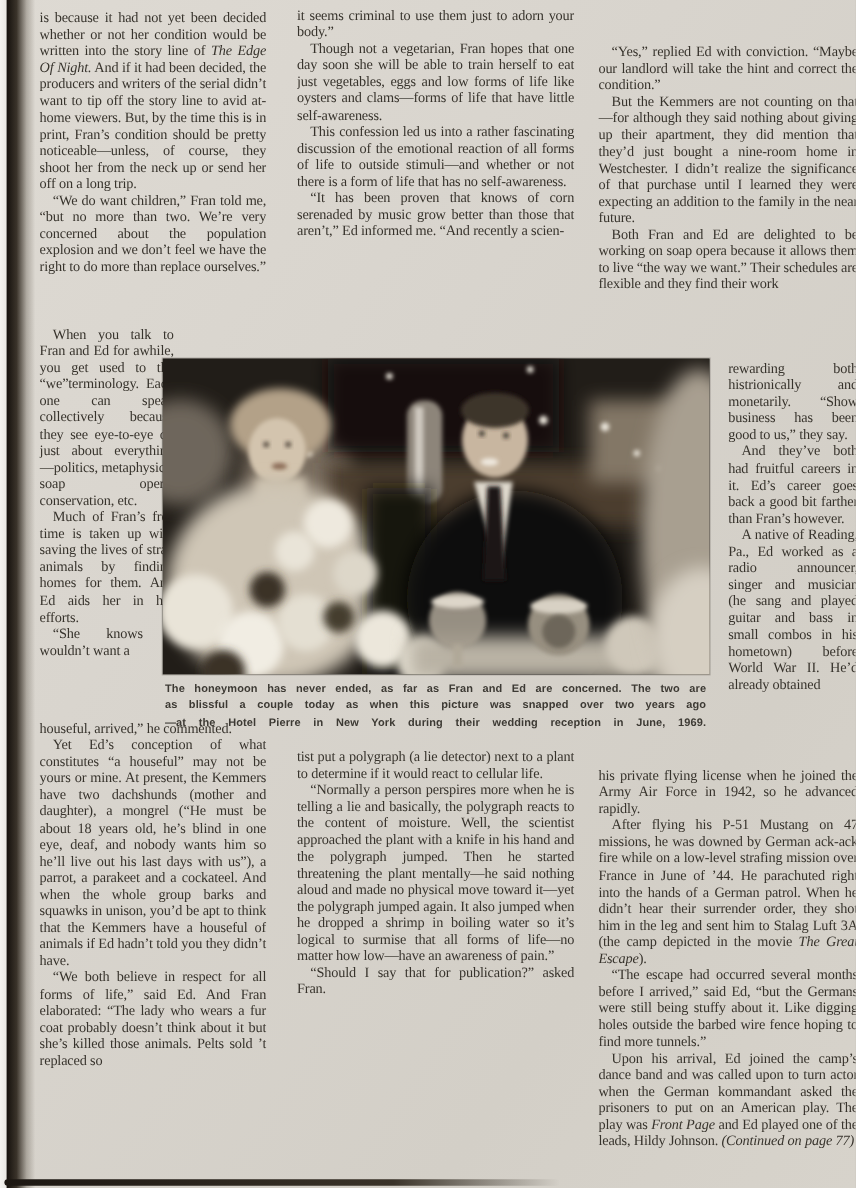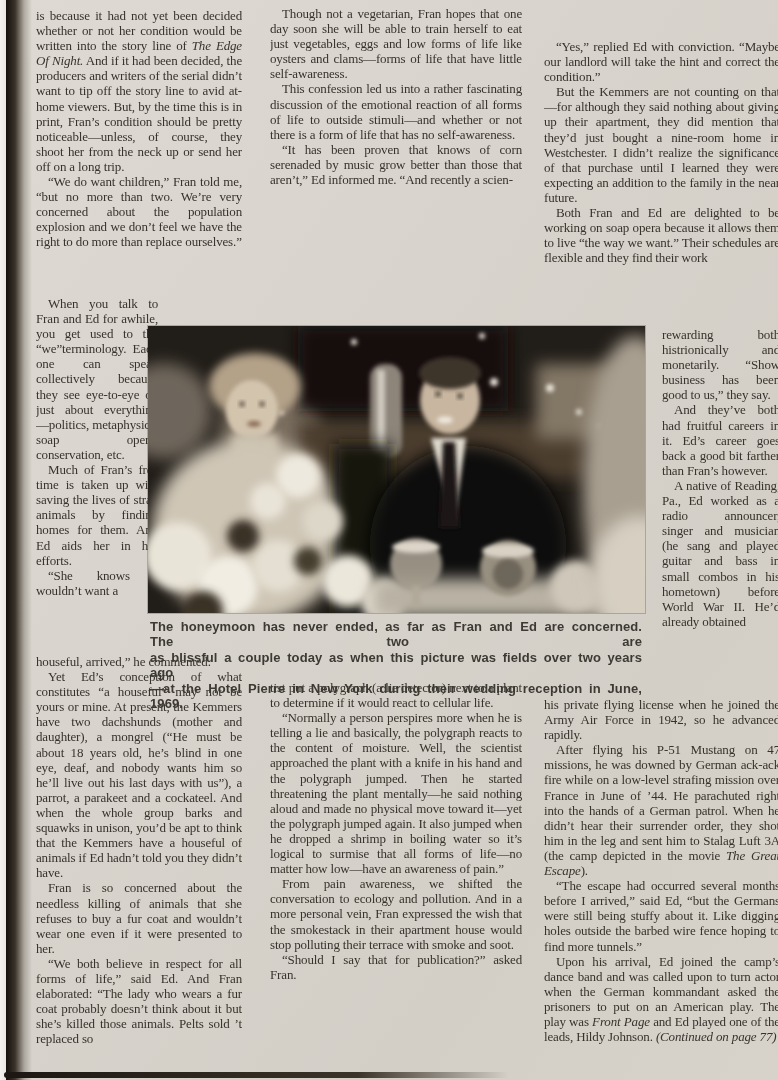--- a/index.html
+++ b/index.html
@@ -41,21 +41,21 @@
   .col3 .s-top{height:288px;}
   .col3 .s-narrow{height:370px;width:118px;margin-left:118px;}
   .photo{
     position:absolute;left:148px;top:326px;width:497px;height:287px;
     box-shadow:0 0 0 1px rgba(40,34,26,.25);
     background:#1d1a15;
   }
   .caption{
     position:absolute;left:150px;top:619px;width:492px;
     font-family:"Liberation Sans",sans-serif;font-weight:bold;
-    font-size:13px;line-height:15.4px;color:#3d3a34;word-spacing:2px;letter-spacing:0.1px;
+    font-size:10px;line-height:15.4px;color:#3d3a34;word-spacing:2px;letter-spacing:0.1px;
   }
   .cap-line{text-align:justify;text-align-last:justify;}
 </style>
 </head>
 <body>
 
 <div class="page">
 
   <div class="edge-white"></div>
   <div class="gutter"></div>
@@ -66,36 +66,35 @@
         <p class="ind">“We do want children,” Fran told me, “but no more than two. We’re very concerned about the population explosion and we don’t feel we have the right to do more than replace ourselves.”</p>
       </div>
     <div class="sec s-narrow">
         <p class="ind">When you talk to Fran and Ed for awhile, you get used to the “we”terminology. Each one can speak collectively because they see eye-to-eye on just about everything —politics, metaphysics, soap opera, conservation, etc.</p>
         <p class="ind">Much of Fran’s free time is taken up with saving the lives of stray animals by finding homes for them. And Ed aids her in her efforts.</p>
         <p class="ind">“She knows I wouldn’t want a</p>
       </div>
     <div class="sec s-bottom">
         <p>houseful, arrived,” he commented.</p>
         <p class="ind">Yet Ed’s conception of what constitutes “a houseful” may not be yours or mine. At present, the Kemmers have two dachshunds (mother and daughter), a mongrel (“He must be about 18 years old, he’s blind in one eye, deaf, and nobody wants him so he’ll live out his last days with us”), a parrot, a parakeet and a cockateel. And when the whole group barks and squawks in unison, you’d be apt to think that the Kemmers have a houseful of animals if Ed hadn’t told you they didn’t have.</p>
-        <p class="ind">Fran is so concerned about the needless killing of animals that she refuses to buy a fur coat and wouldn’t wear one even if it were presented to her.</p>
         <p class="ind">“We both believe in respect for all forms of life,” said Ed. And Fran elaborated: “The lady who wears a fur coat probably doesn’t think about it but she’s killed those animals. Pelts sold  ’t replaced so</p>
       </div>
   </div>
 
   <div class="col col2">
     <div class="sec s-top">
+        <p>it seems criminal to use them just to adorn your body.”</p>
         <p class="ind">Though not a vegetarian, Fran hopes that one day soon she will be able to train herself to eat just vegetables, eggs and low forms of life like oysters and clams—forms of life that have little self-awareness.</p>
         <p class="ind">This confession led us into a rather fascinating discussion of the emotional reaction of all forms of life to outside stimuli—and whether or not there is a form of life that has no self-awareness.</p>
         <p class="ind">“It has been proven that knows of corn serenaded by music grow better than those that aren’t,” Ed informed me. “And recently a scien-</p>
       </div>
     <div class="spacer"></div>
     <div class="sec s-bottom">
         <p>tist put a polygraph (a lie detector) next to a plant to determine if it would react to cellular life.</p>
         <p class="ind">“Normally a person perspires more when he is telling a lie and basically, the polygraph reacts to the content of moisture. Well, the scientist approached the plant with a knife in his hand and the polygraph jumped. Then he started threatening the plant mentally—he said nothing aloud and made no physical move toward it—yet the polygraph jumped again. It also jumped when he dropped a shrimp in boiling water so it’s logical to surmise that all forms of life—no matter how low—have an awareness of pain.”</p>
-        <p class="ind">From pain awareness, we shifted the conversation to ecology and pollution. And in a more personal vein, Fran expressed the wish that the smokestack in their apartment house would stop polluting their terrace with smoke and soot.</p>
         <p class="ind">“Should I say that for publication?” asked Fran.</p>
       </div>
   </div>
 
   <div class="col col3">
     <div class="sec s-top">
         <p class="ind">“Yes,” replied Ed with conviction. “Maybe our landlord will take the hint and correct the condition.”</p>
         <p class="ind">But the Kemmers are not counting on that—for although they said nothing about giving up their apartment, they did mention that they’d just bought a nine-room home in Westchester. I didn’t realize the significance of that purchase until I learned they were expecting an addition to the family in the near future.</p>
         <p class="ind">Both Fran and Ed are delighted to be working on soap opera because it allows them to live “the way we want.” Their schedules are flexible and they find their work</p>
       </div>
@@ -190,19 +189,19 @@
       </g>
       <g>
         <ellipse cx="487" cy="160" rx="52" ry="150" fill="#a89f90" filter="url(#b8)"></ellipse>
         <ellipse cx="491" cy="252" rx="48" ry="62" fill="#d6cfc2" filter="url(#b8)"></ellipse>
       </g>
     </svg>
   </div>
 
   <div class="caption">
       <div class="cap-line">The honeymoon has never ended, as far as Fran and Ed are concerned. The two are</div>
-      <div class="cap-line">as blissful a couple today as when this picture was fields over two years ago</div>
+      <div class="cap-line">as blissful a couple today as when this picture was snapped over two years ago</div>
       <div class="cap-line">—at the Hotel Pierre in New York during their wedding reception in June, 1969.</div>
     </div>
 
   <div class="bottom-shadow"></div>
 
 </div>
 
 </body></html>

